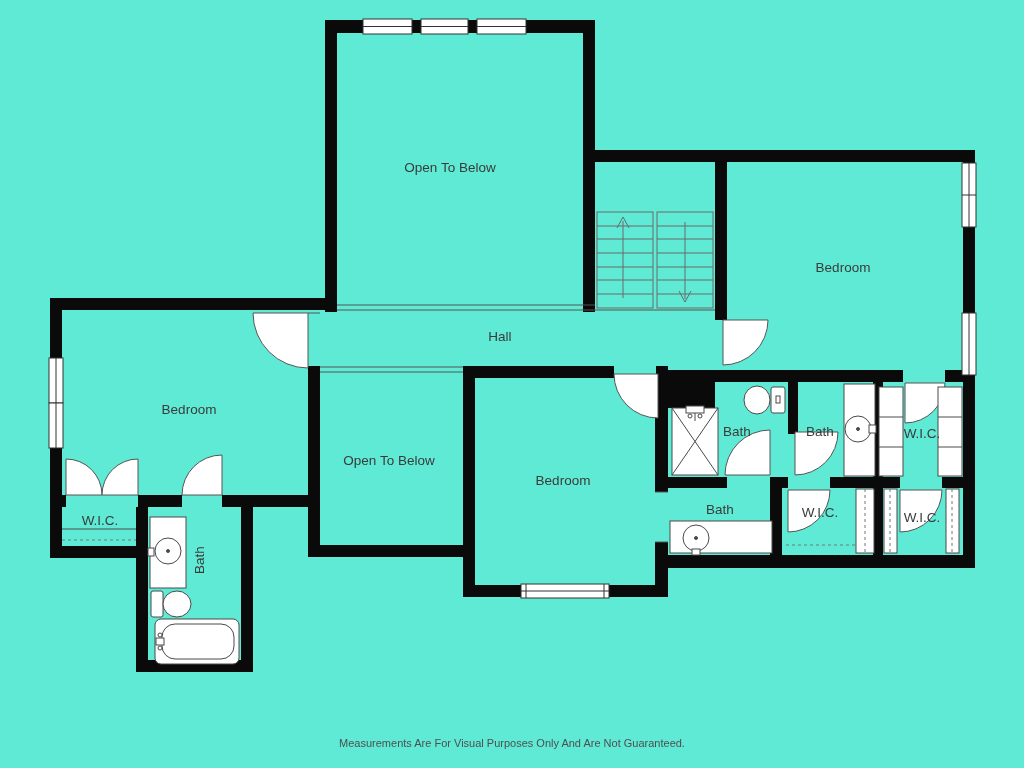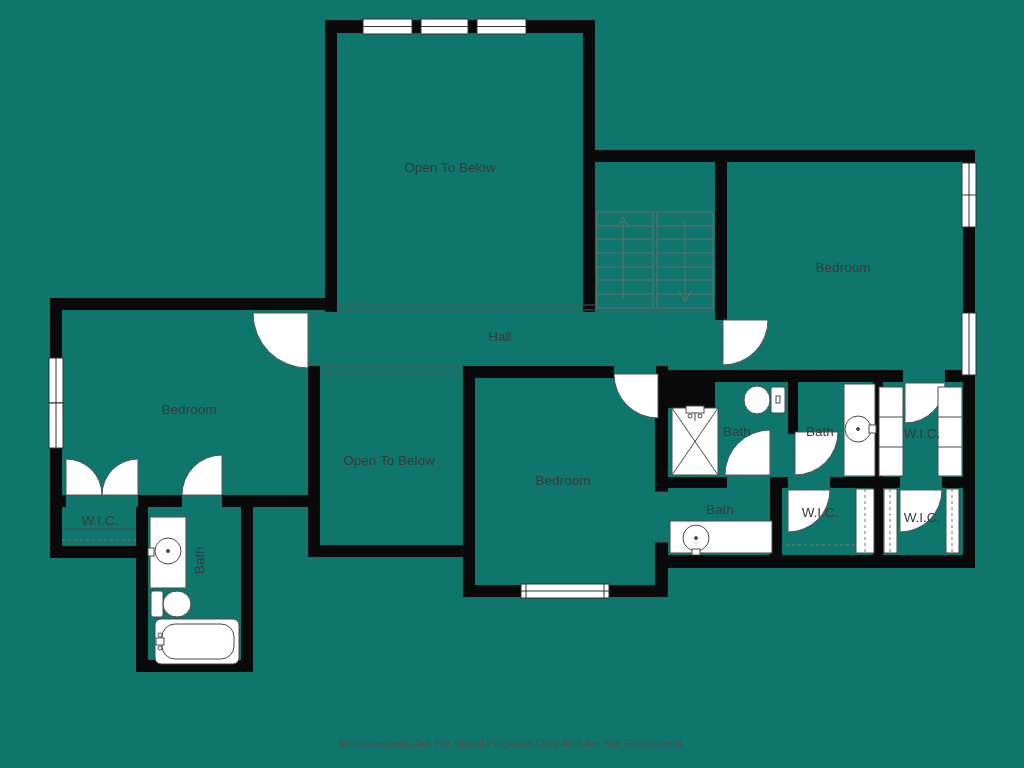--- a/index.html
+++ b/index.html
@@ -1,16 +1,16 @@
 <!DOCTYPE html>
 <html><head>
 <meta charset="utf-8">
 <style>
   html,body{margin:0;padding:0;background:#ffffff;}
-  .page{position:relative;width:1024px;height:768px;background:#0f766e;overflow:hidden;
+  .page{position:relative;width:1024px;height:768px;background:#5eead4;overflow:hidden;
         font-family:"Liberation Sans", sans-serif;}
   svg text{font-family:"Liberation Sans", sans-serif;fill:#3b3b3b;}
   .room-label{font-size:13.5px;}
   .footer-label{font-size:11px;fill:#4f4f4f;}
 </style>
 </head>
 <body>
 
 <div class="page">
 <svg width="1024" height="768" viewBox="0 0 1024 768">

